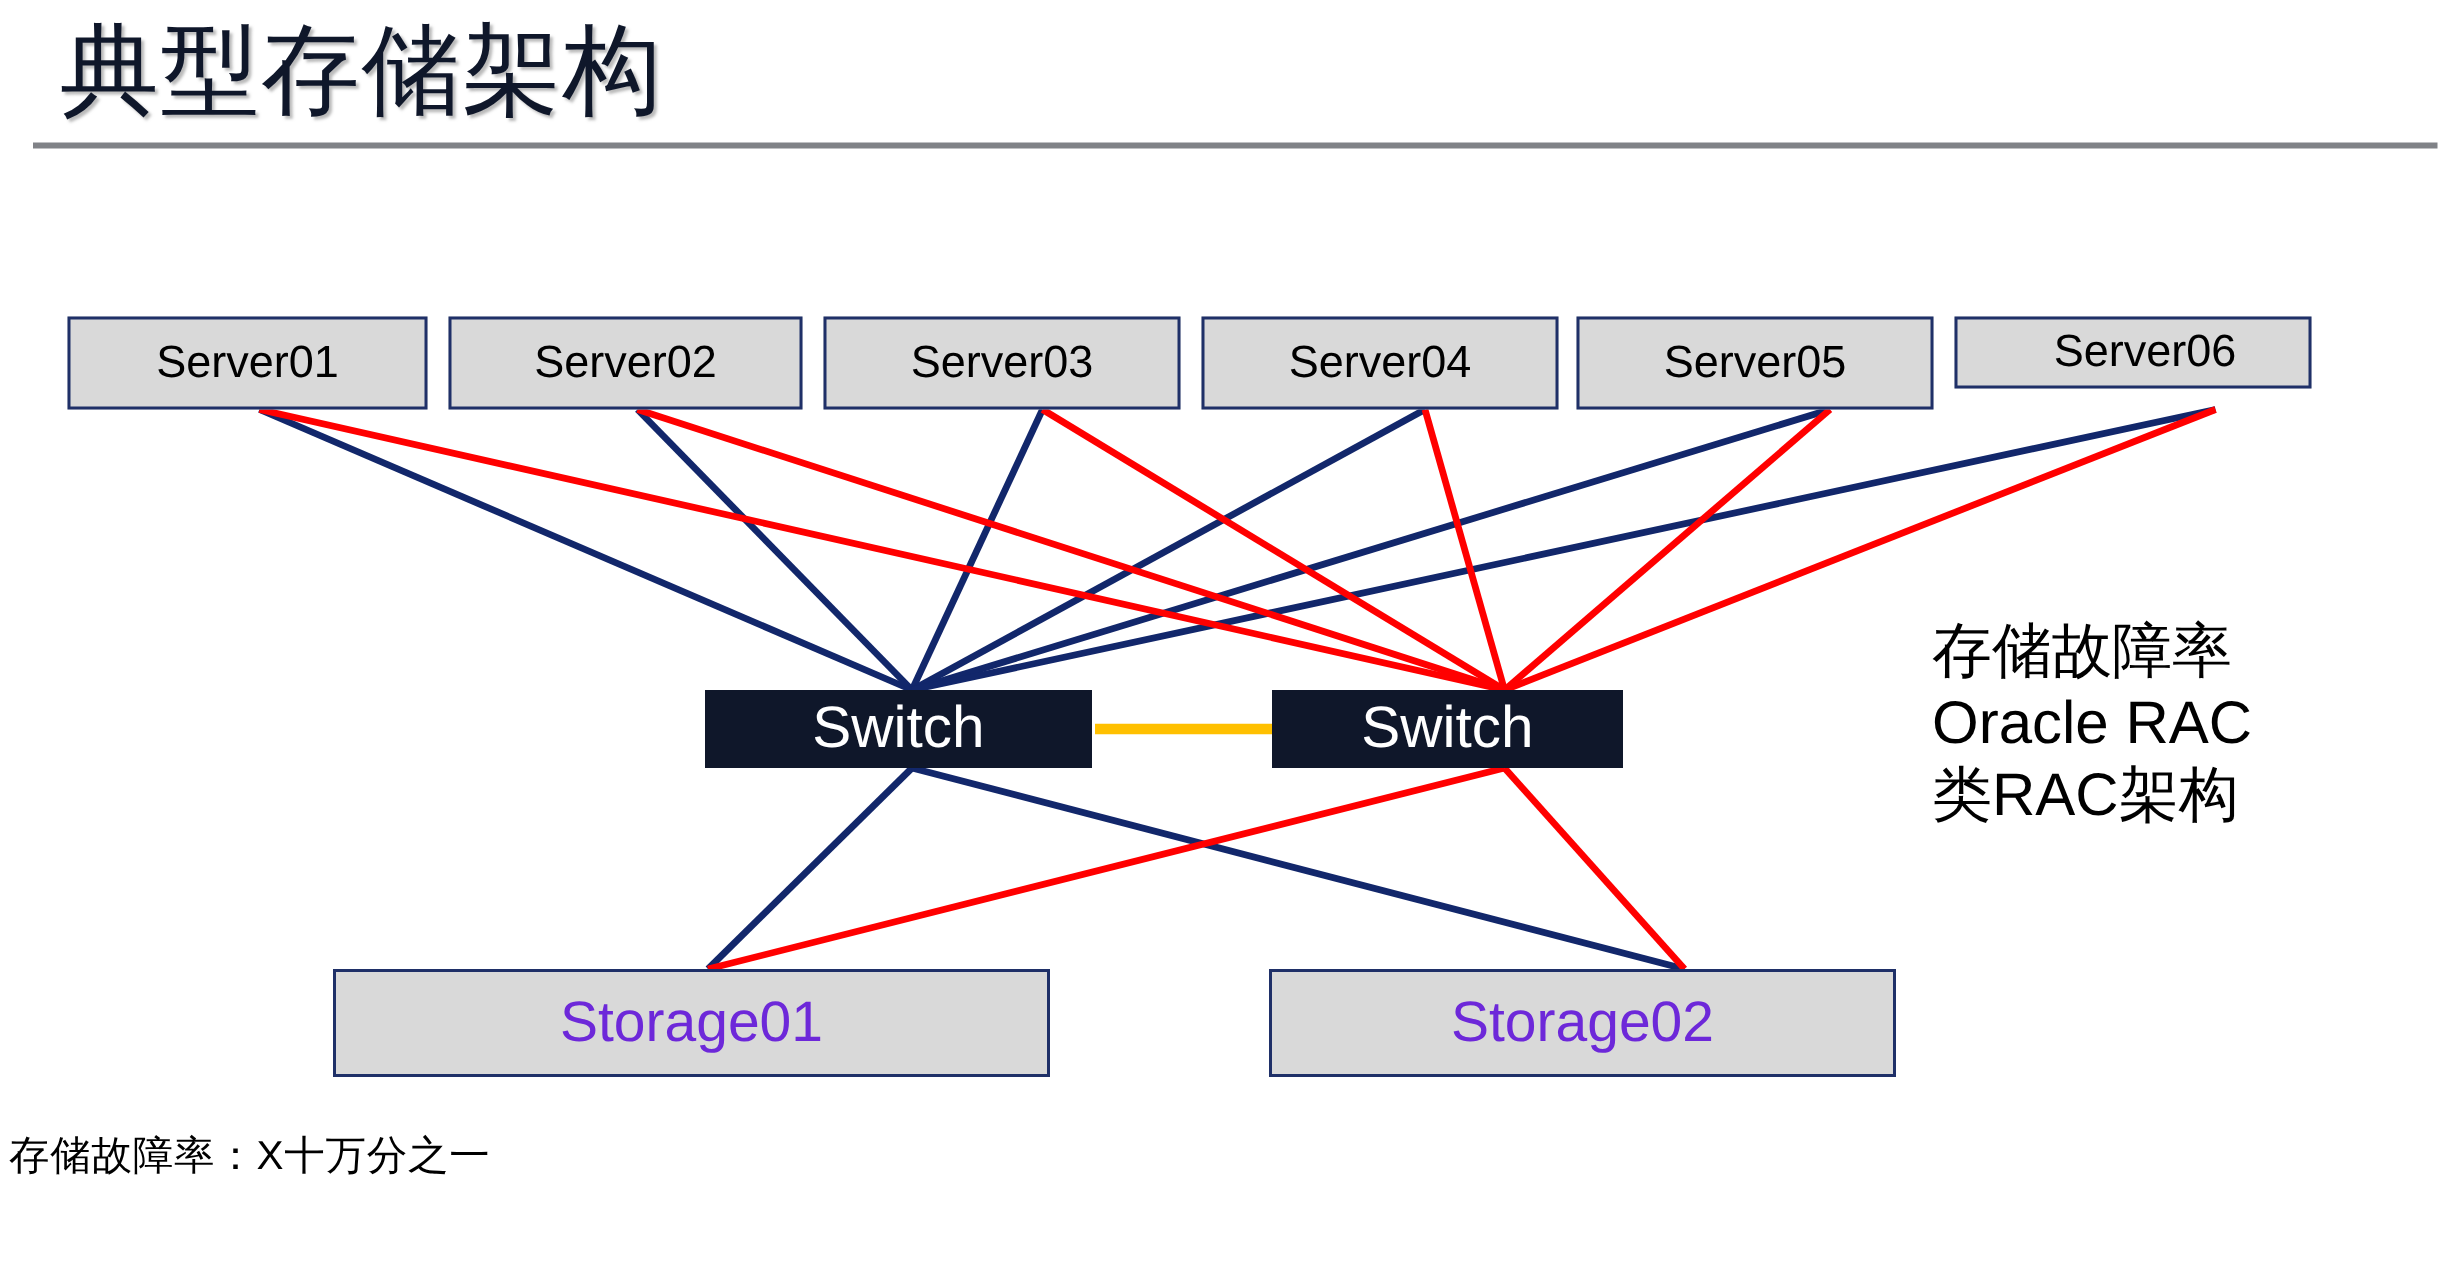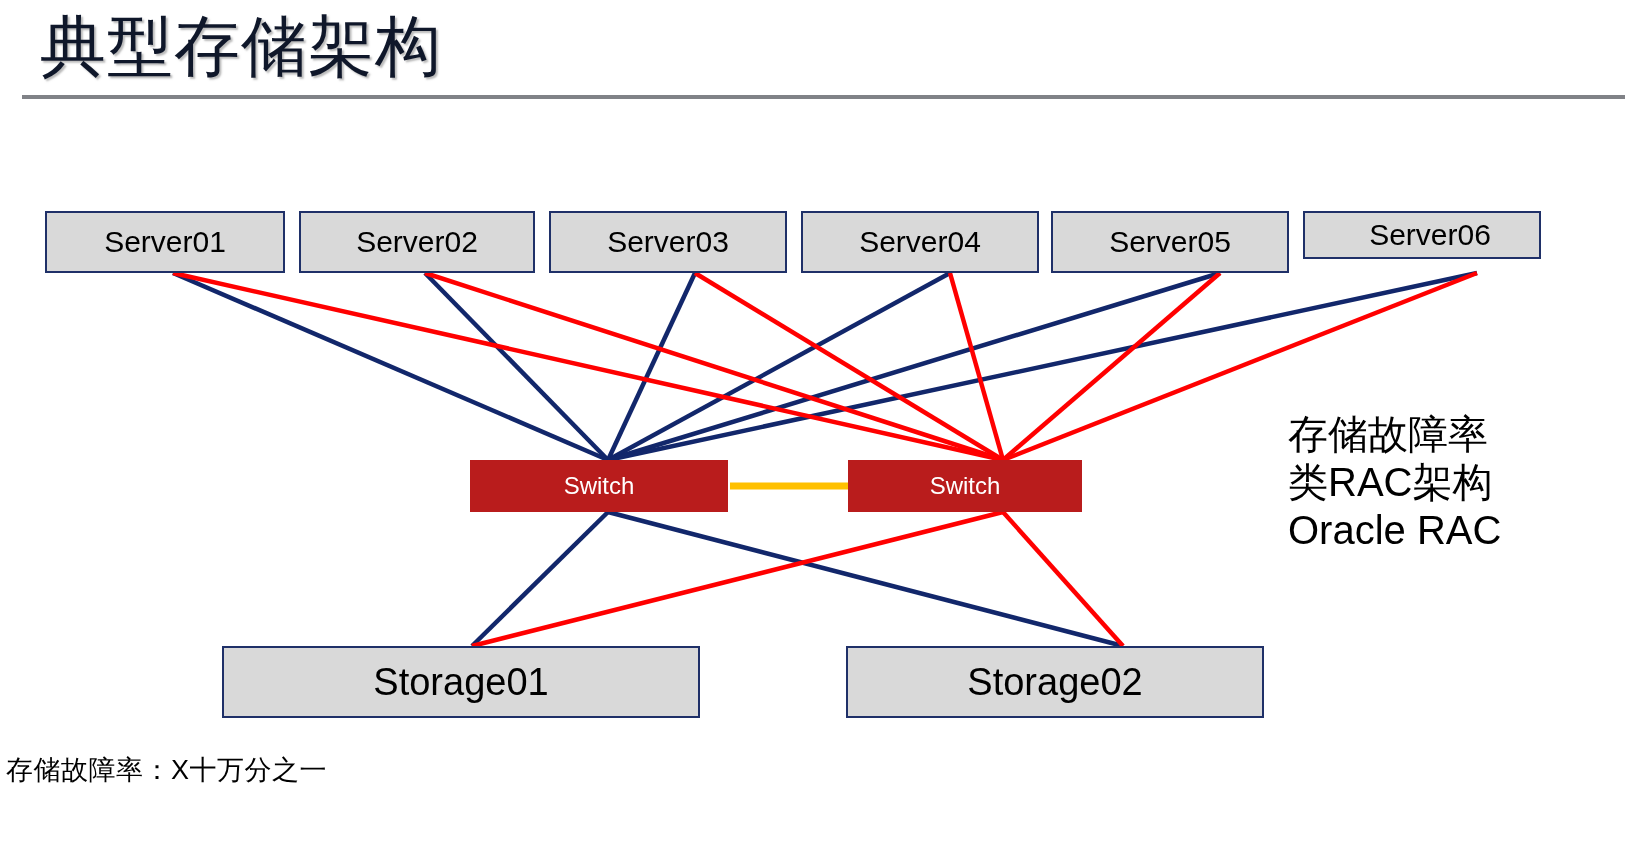--- a/index.html
+++ b/index.html
@@ -61,31 +61,31 @@
     white-space: nowrap;
   }
   .server-box {
     background: #d9d9d9;
     border: 2px solid #1f3068;
     font-size: 30px;
     color: #000000;
     height: 62px;
   }
   .switch-box {
-    background: #b91c1c;
+    background: #0f172a;
     border: none;
     color: #ffffff;
-    font-size: 24px;
+    font-size: 39px;
     height: 52px;
   }
   .storage-box {
     background: #d9d9d9;
     border: 2px solid #1f3068;
     font-size: 38px;
-    color: #000000;
+    color: #6d28d9;
     height: 72px;
   }
 
   
   .note {
     position: absolute;
     font-size: 27px;
     color: #000000;
     white-space: nowrap;
     letter-spacing: 0.5px;
@@ -162,17 +162,17 @@
       <span>Storage01</span>
     </div>
   <div class="node storage-box" style="left: 846px; top: 646px; width: 418px; height: 72px;">
       <span>Storage02</span>
     </div>
 
   <div class="note" id="note-storage">存储故障率：X十万分之一</div>
 
   <div id="note-cluster">
     <div>存储故障率</div>
+    <div>Oracle RAC</div>
     <div>类RAC架构</div>
-    <div>Oracle RAC</div>
   </div>
 
 </div>
 
 </body></html>

